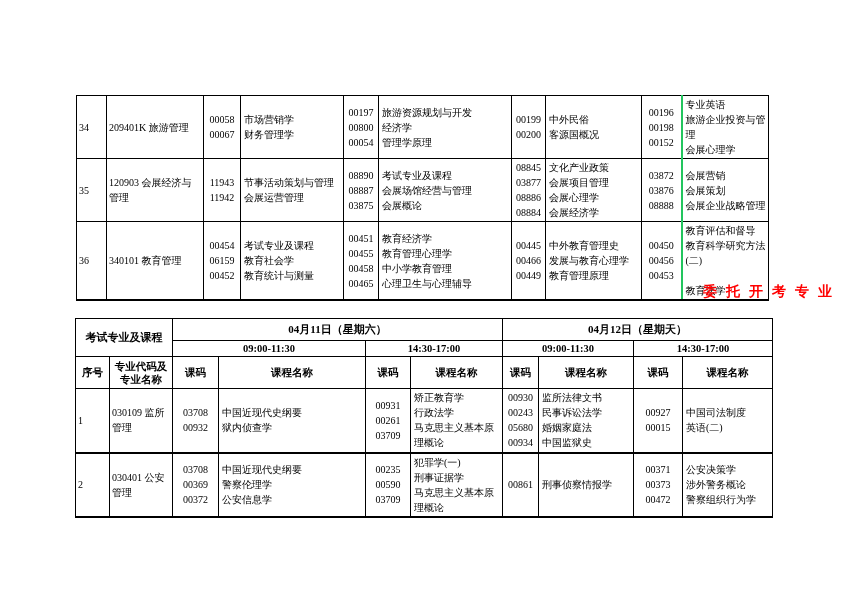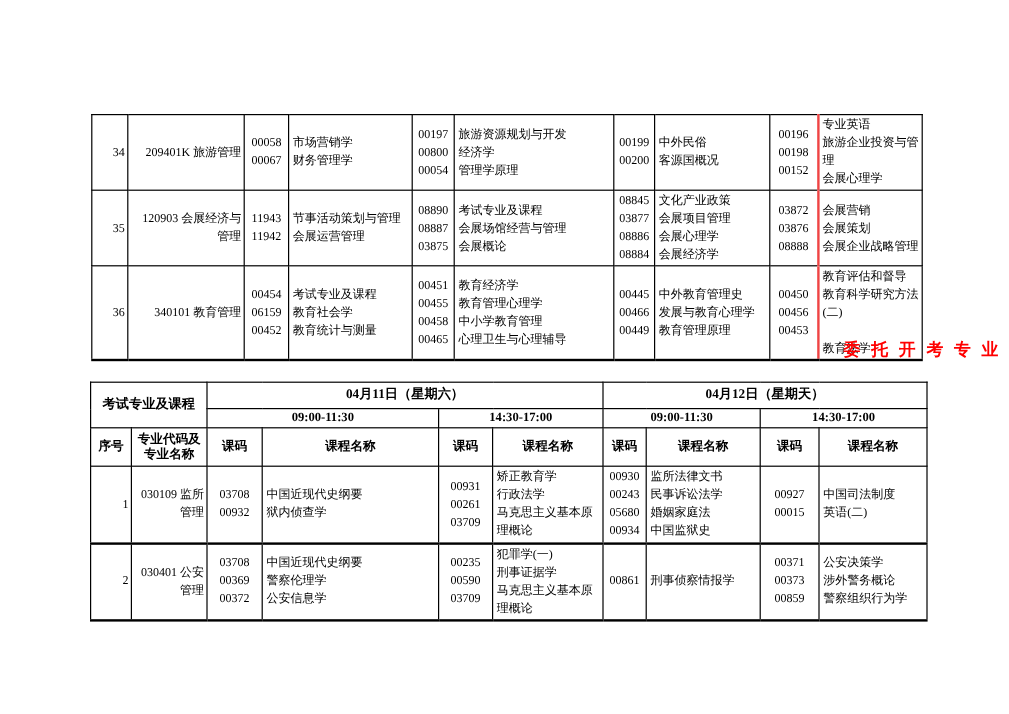--- a/index.html
+++ b/index.html
@@ -4,30 +4,30 @@
 <style>
   html,body{margin:0;padding:0;background:#fff;}
   .page{
     position:relative;width:841px;height:595px;background:#ffffff;overflow:hidden;
     font-family:"Liberation Serif","DejaVu Serif",serif;color:#000;
   }
   table{border-collapse:collapse;table-layout:fixed;}
   td{border:1px solid #000;font-size:10px;line-height:15px;padding:1px 2px;
      vertical-align:middle;overflow:hidden;word-break:break-all;}
   .ln{min-height:15px;}
-  .cell-num,.cell-major{text-align:right;font-family:Liberation Serif, serif;}
+  .cell-num,.cell-major{text-align:left;font-family:Liberation Serif, serif;}
   .cell-code{text-align:center;padding:1px 0;}
   .cell-name{text-align:left;padding-left:3px;}
   
   #table1-wrap{position:absolute;left:76px;top:95px;}
   .t1 tr:nth-child(1){height:54px;}
   .t1 tr:nth-child(2){height:56px;}
   .t1 tr:nth-child(3){height:66px;}
   .t1 tr:last-child td{border-bottom:2px solid #000;}
-  .t1 td.vthick{border-left:2px solid #ef4444;}
+  .t1 td.vthick{border-left:2px solid #22c55e;}
   
   .sec-title{
     position:absolute;left:0;top:283px;width:841px;text-align:right;
     font-size:14px;font-weight:bold;letter-spacing:9px;
   }
   
   #table2-wrap{position:absolute;left:75px;top:318px;}
   .t2 thead td{font-weight:bold;text-align:center;white-space:pre-line;padding:0 1px;}
   .t2 thead tr:nth-child(1){height:22px;}
   .t2 thead tr:nth-child(1) td{font-size:11px;}
@@ -306,21 +306,21 @@
             </td>
             <td class="cell-code">
               <div class="ln">00861</div>
             </td>
             <td class="cell-name">
               <div class="ln">刑事侦察情报学</div>
             </td>
             <td class="cell-code">
               <div class="ln">00371</div>
               <div class="ln">00373</div>
-              <div class="ln">00859</div>
+              <div class="ln">00472</div>
             </td>
             <td class="cell-name">
               <div class="ln">公安决策学</div>
               <div class="ln">涉外警务概论</div>
               <div class="ln">警察组织行为学</div>
             </td>
           </tr>
         </tbody>
     </table>
   </div>

